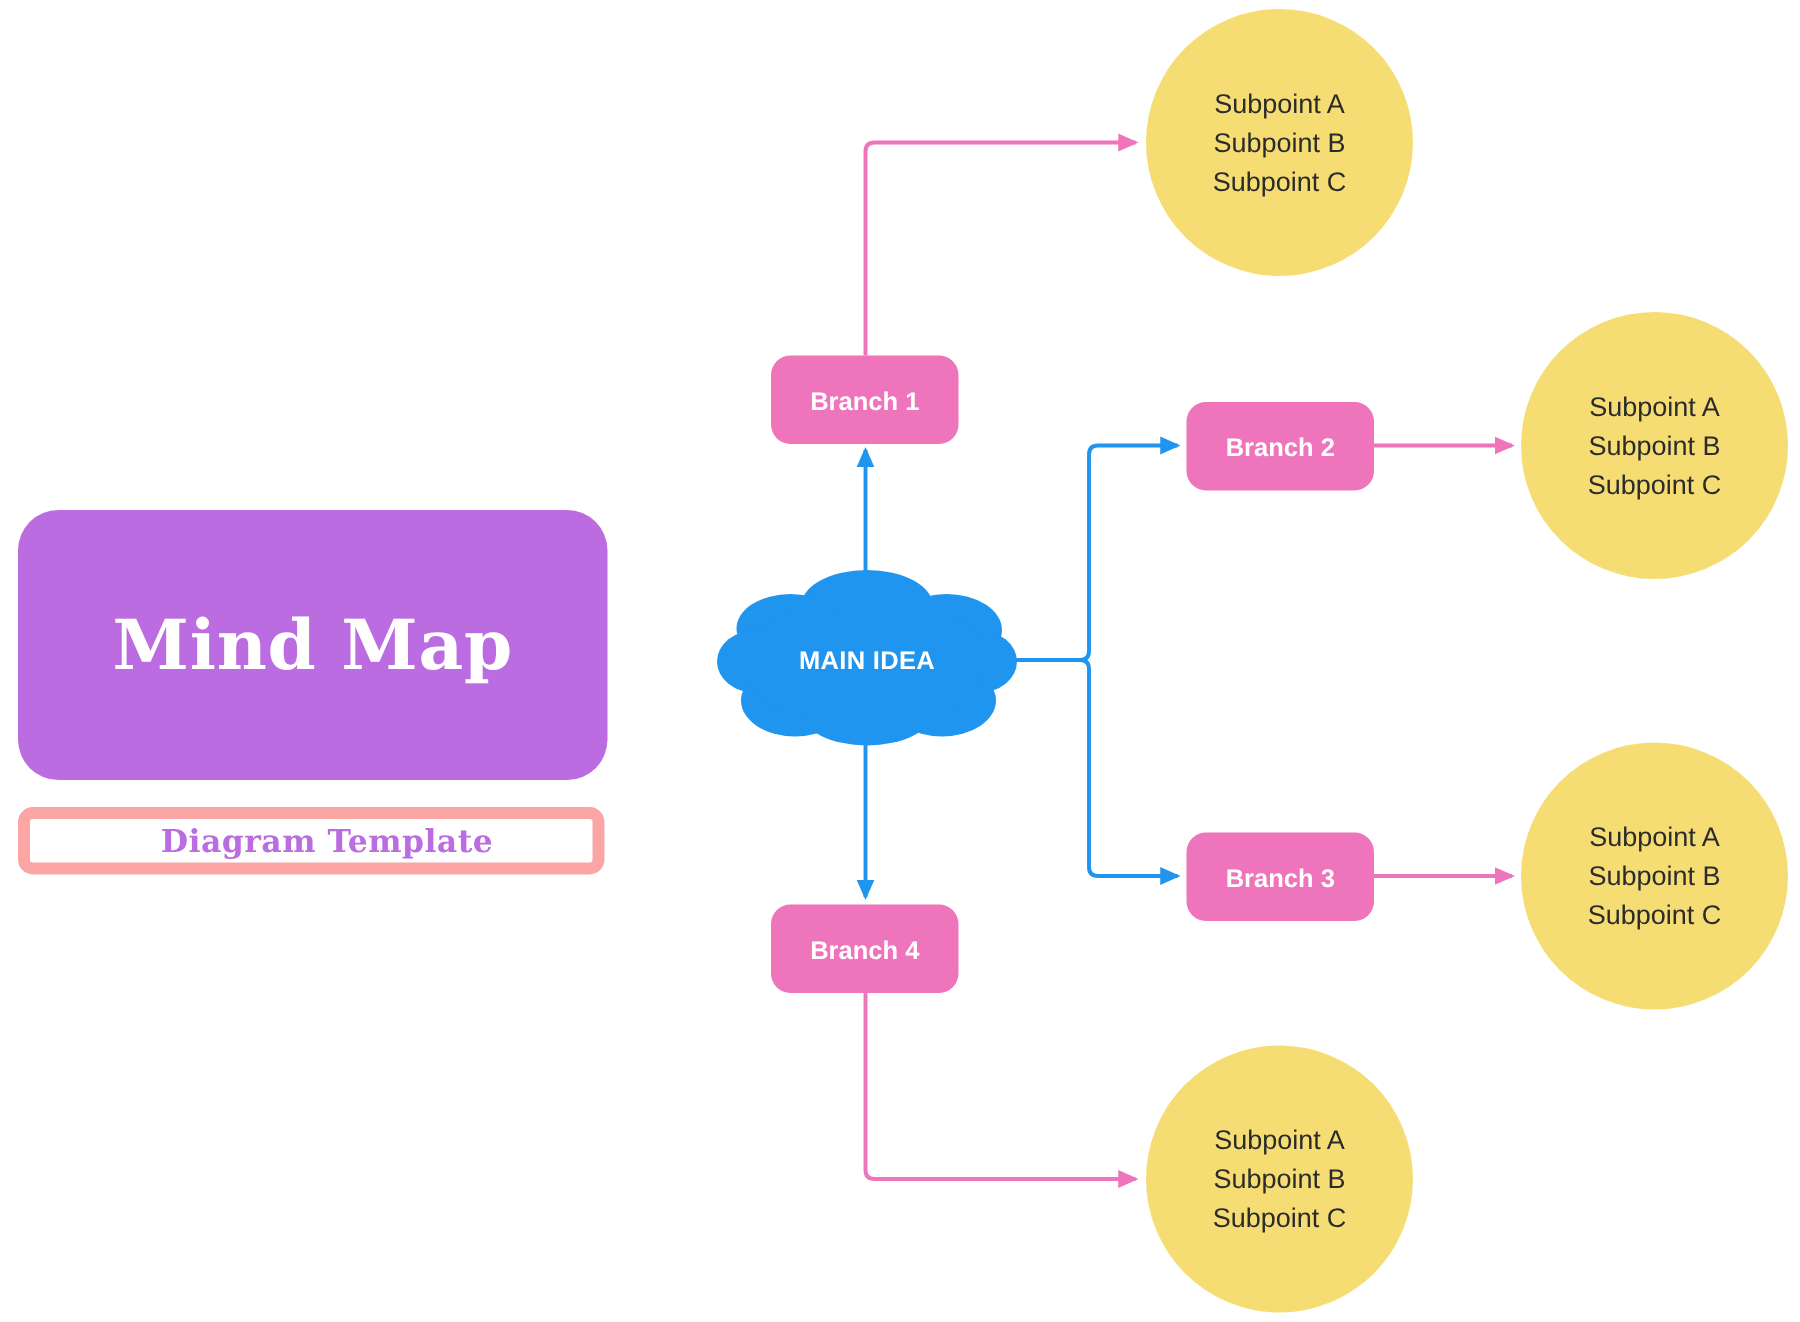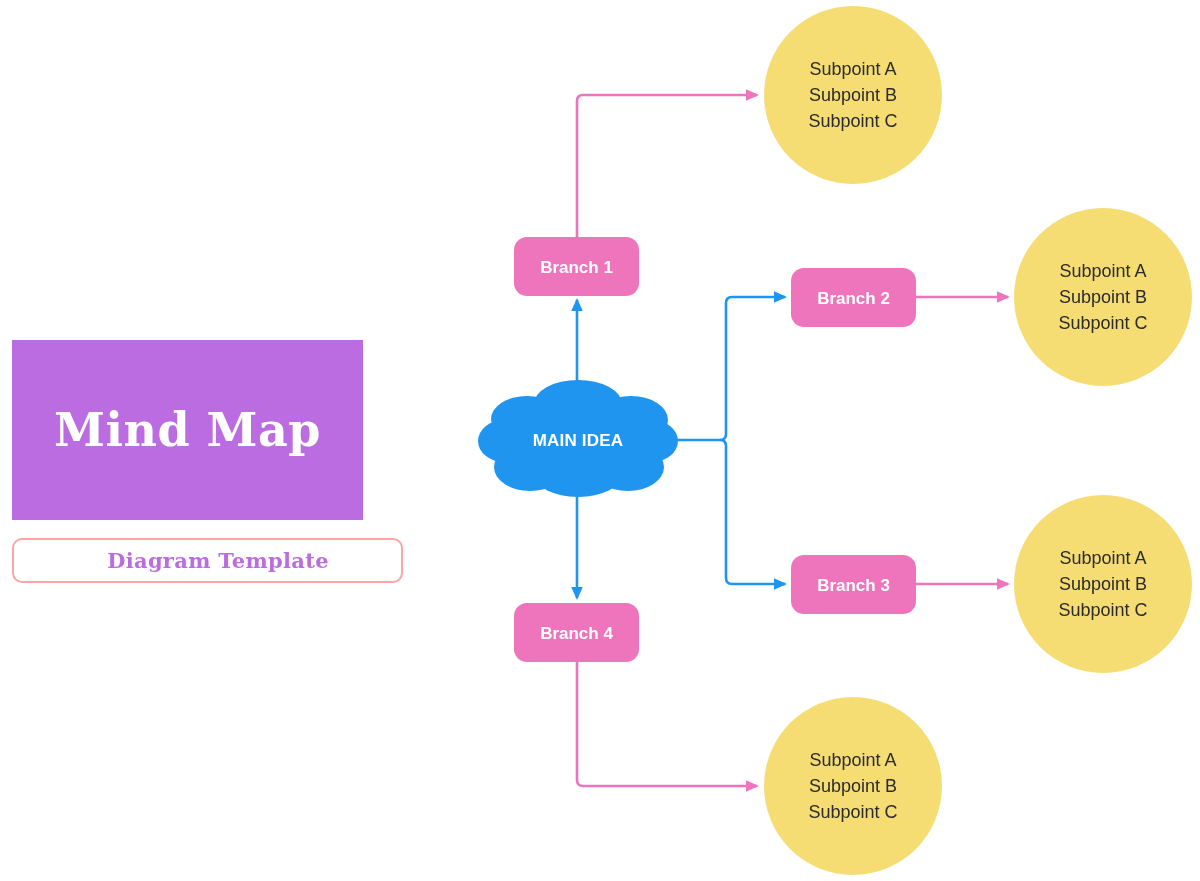--- a/index.html
+++ b/index.html
@@ -19,42 +19,43 @@
     width: 1200px;
     height: 881px;
     background: #ffffff;
   }
 
   
   .title-card {
     position: absolute;
     left: 12px;
     top: 340px;
-    width: 351px;
+    width: 393px;
     height: 180px;
     background: #bb6ce0;
     display: flex;
     align-items: center;
     justify-content: center;
+    border-radius: 27px;
   }
   .title-card-text {
     font-family: "DejaVu Serif", "Liberation Serif", serif;
     font-weight: bold;
     font-size: 46px;
     color: #ffffff;
     letter-spacing: 0.5px;
     line-height: 1;
   }
   .subtitle-pill {
     position: absolute;
     left: 12px;
     top: 538px;
     width: 391px;
     height: 45px;
-    border: 2px solid #fca5a5;
+    border: 8px solid #fca5a5;
     border-radius: 10px;
     background: #ffffff;
     display: flex;
     align-items: center;
     justify-content: center;
     box-sizing: border-box;
     padding-left: 21px;
   }
   .subtitle-pill-text {
     font-family: "DejaVu Serif", "Liberation Serif", serif;

